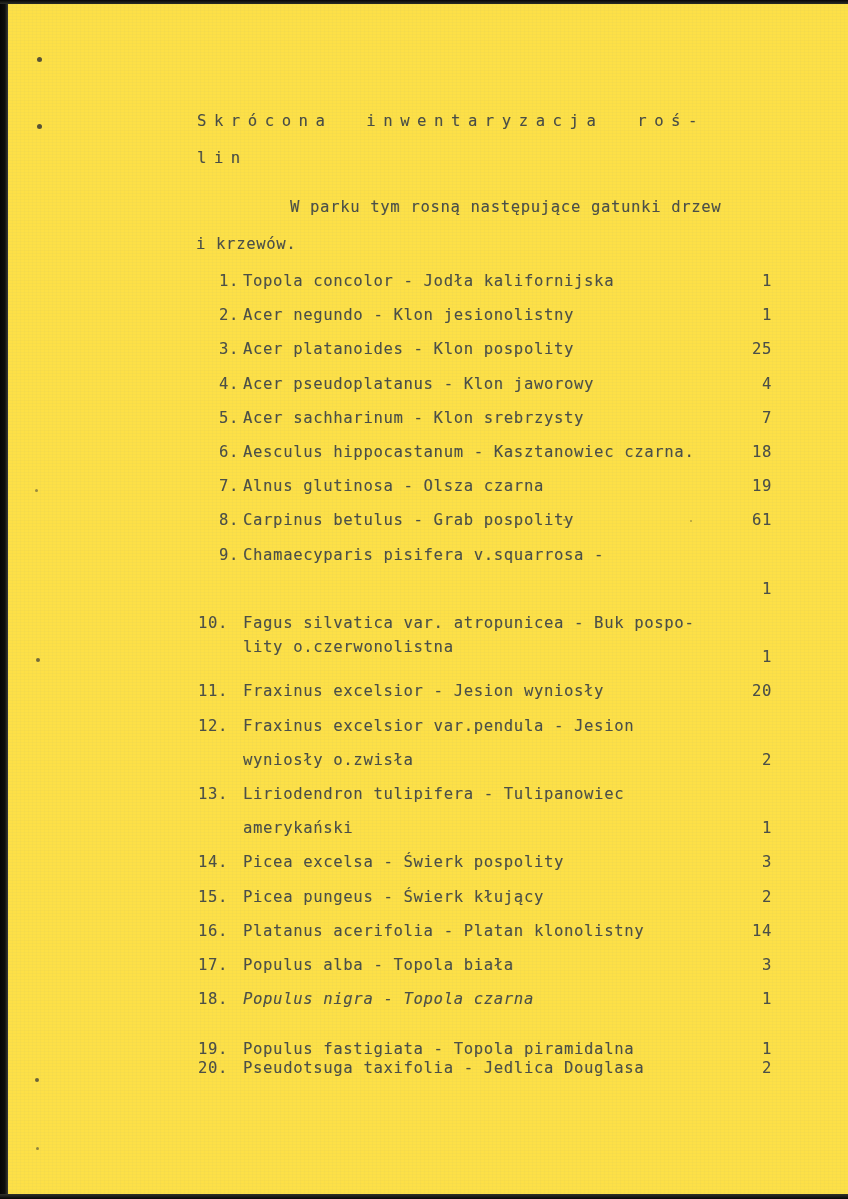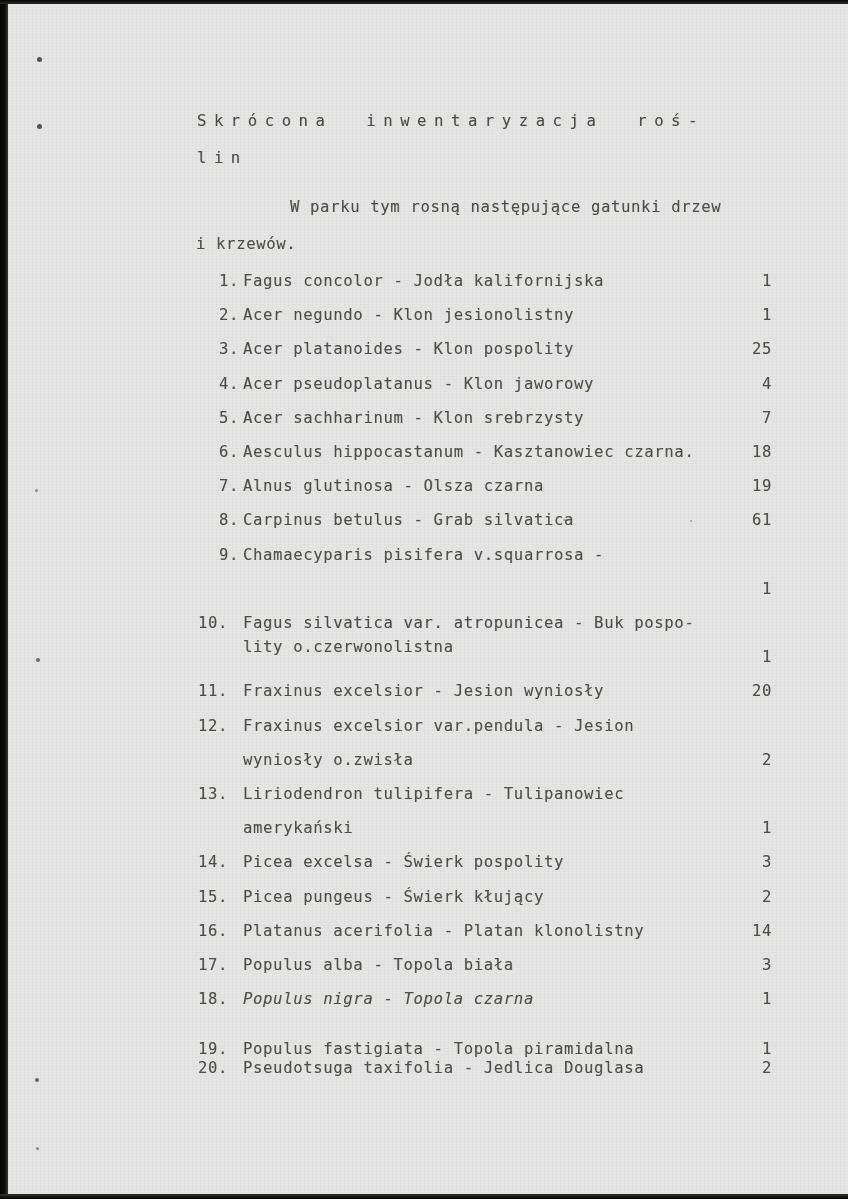--- a/index.html
+++ b/index.html
@@ -13,21 +13,21 @@
     height: 1199px;
     overflow: hidden;
     font-family: "DejaVu Sans Mono", "Liberation Mono", monospace;
   }
 
   
   #page {
     position: relative;
     width: 848px;
     height: 1199px;
-    background: #e5e5e5;
+    background: #fde047;
     overflow: hidden;
   }
   
   #paper-tint {
     position: absolute;
     inset: 0;
     pointer-events: none;
     background:
       radial-gradient(ellipse 70% 45% at 30% 18%, rgba(255,255,255,0.40), rgba(255,255,255,0) 70%),
       radial-gradient(ellipse 60% 40% at 80% 70%, rgba(210,214,196,0.45), rgba(210,214,196,0) 72%),
@@ -143,21 +143,21 @@
 
     <div class="ln" id="title-line-2" style="left:197px; top:149px;">lin</div>
 
     <div class="ln" id="intro-line-1" style="left:290px; top:198px;">W parku tym rosną następujące gatunki drzew</div>
 
     <div class="ln" id="intro-line-2" style="left:196px; top:235px;">i krzewów.</div>
 
     <div id="species-list">
         <div class="row" style="top: 0px;">
           <span class="ln num num1" style="top: 272px;">1.</span>
-          <span class="ln txt" style="top: 272px;">Fagus concolor - Jodła kalifornijska</span>
+          <span class="ln txt" style="top: 272px;">Topola concolor - Jodła kalifornijska</span>
           <span class="ln count" style="top: 272px; left: 712px;">1</span>
         </div>
         <div class="row" style="top: 0px;">
           <span class="ln num num1" style="top: 306.2px;">2.</span>
           <span class="ln txt" style="top: 306.2px;">Acer negundo - Klon jesionolistny</span>
           <span class="ln count" style="top: 306.2px; left: 712px;">1</span>
         </div>
         <div class="row" style="top: 0px;">
           <span class="ln num num1" style="top: 340.4px;">3.</span>
           <span class="ln txt" style="top: 340.4px;">Acer platanoides - Klon pospolity</span>
@@ -178,21 +178,21 @@
           <span class="ln txt" style="top: 443px;">Aesculus hippocastanum - Kasztanowiec czarna.</span>
           <span class="ln count" style="top: 443px; left: 712px;">18</span>
         </div>
         <div class="row" style="top: 0px;">
           <span class="ln num num1" style="top: 477.2px;">7.</span>
           <span class="ln txt" style="top: 477.2px;">Alnus glutinosa - Olsza czarna</span>
           <span class="ln count" style="top: 477.2px; left: 712px;">19</span>
         </div>
         <div class="row" style="top: 0px;">
           <span class="ln num num1" style="top: 511.4px;">8.</span>
-          <span class="ln txt" style="top: 511.4px;">Carpinus betulus - Grab silvatica</span>
+          <span class="ln txt" style="top: 511.4px;">Carpinus betulus - Grab pospolity</span>
           <span class="ln count" style="top: 511.4px; left: 712px;">61</span>
         </div>
         <div class="row" style="top: 0px;">
           <span class="ln num num1" style="top: 545.6px;">9.</span>
           <span class="ln txt" style="top: 545.6px;">Chamaecyparis pisifera v.squarrosa -</span>
           <span class="ln count" style="top: 579.8px; left: 712px;">1</span>
         </div>
         <div class="row" style="top: 0px;">
           <span class="ln num num2" style="top: 614px;">10.</span>
           <span class="ln txt" style="top: 614px;">Fagus silvatica var. atropunicea - Buk pospo-</span>

